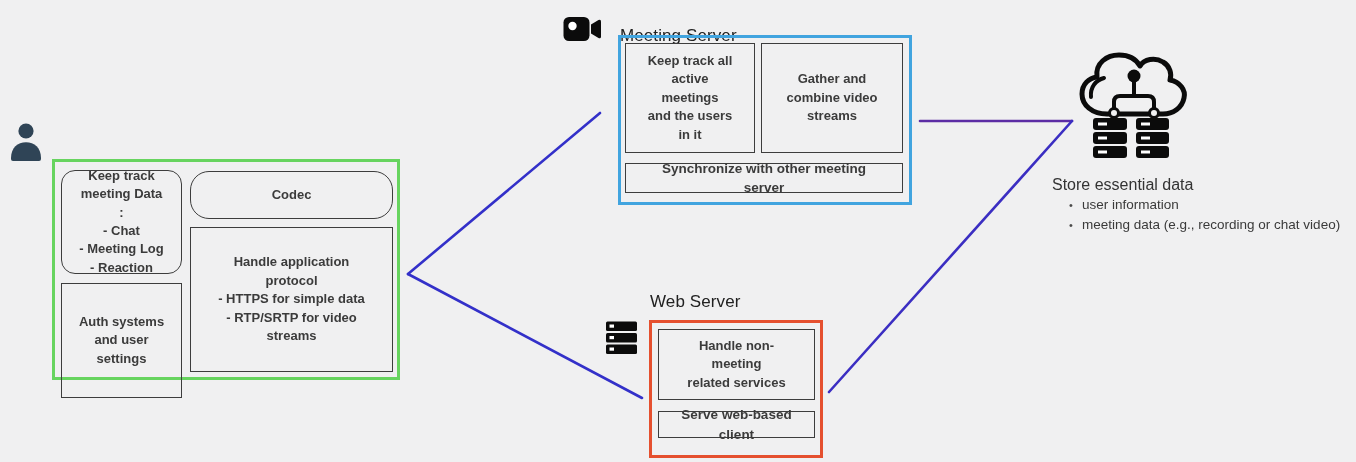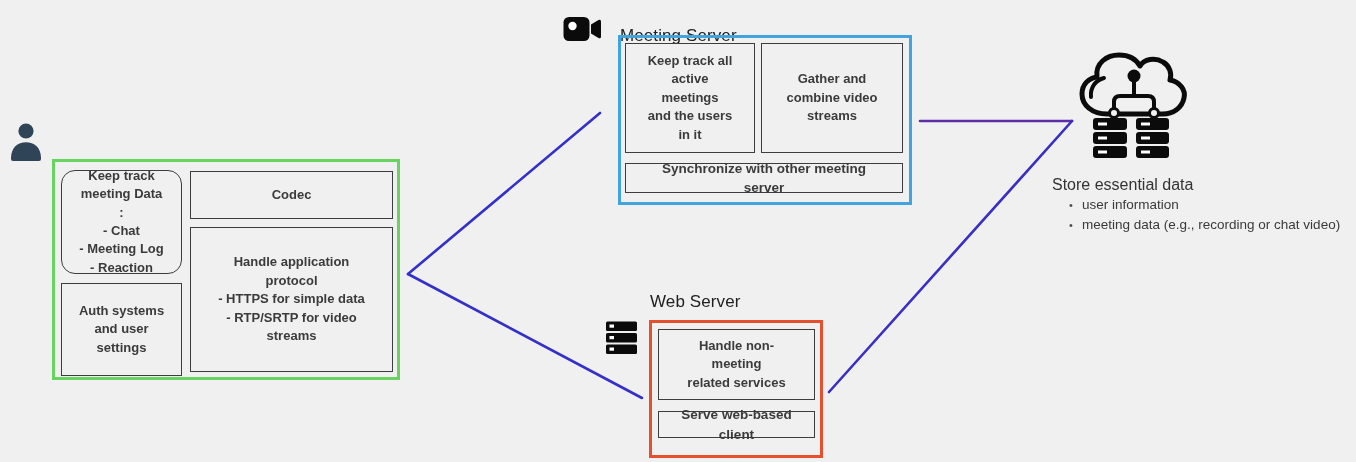--- a/index.html
+++ b/index.html
@@ -15,22 +15,22 @@
   .panel{position:absolute;border-style:solid;border-width:3px;background:transparent;}
   .panel.green{left:52px;top:159px;width:348px;height:221px;border-color:#67d45f;}
   .panel.blue{left:618px;top:35px;width:294px;height:170px;border-color:#41a4df;}
   .panel.red{left:649px;top:320px;width:174px;height:138px;border-color:#e5502f;}
   .cell{
     position:absolute;border:1.5px solid #3d3d3d;background:transparent;
     display:flex;align-items:center;justify-content:center;text-align:center;
     font-size:13px;line-height:1.42;white-space:pre-line;padding:2px 16px;color:#3b3b3b;font-weight:bold;
   }
   .cell.c-keep{left:61px;top:170px;width:121px;height:104px;border-radius:14px;}
-  .cell.c-codec{left:190px;top:171px;width:203px;height:48px;}
-  .cell.c-auth{left:61px;top:283px;width:121px;height:93px;}
+  .cell.c-codec{left:190px;top:171px;width:203px;height:48px;border-radius:19px;}
+  .cell.c-auth{left:61px;top:283px;width:121px;height:115px;}
   .cell.c-proto{left:190px;top:227px;width:203px;height:145px;}
   .cell.m-track{left:625px;top:43px;width:130px;height:110px;}
   .cell.m-gather{left:761px;top:43px;width:142px;height:110px;}
   .cell.m-sync{left:625px;top:163px;width:278px;height:30px;font-size:13.5px;}
   .cell.w-nonmeet{left:658px;top:329px;width:157px;height:71px;}
   .cell.w-serve{left:658px;top:411px;width:157px;height:27px;font-size:13.5px;}
   .icon{position:absolute;}
   .icon.person{left:8px;top:123px;width:36px;height:38px;}
   .icon.camera{left:562px;top:14px;width:42px;height:30px;}
   .icon.rack{left:605px;top:321px;width:34px;height:34px;}

